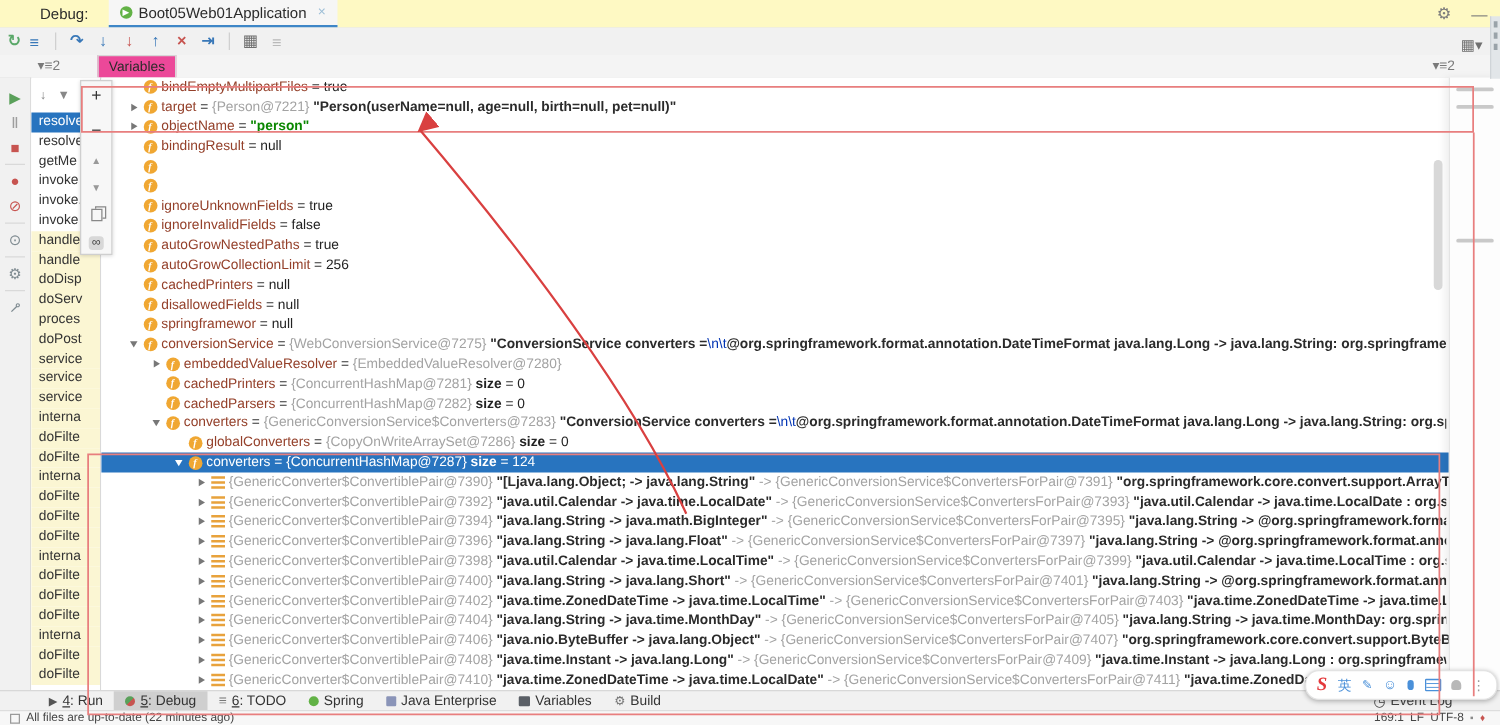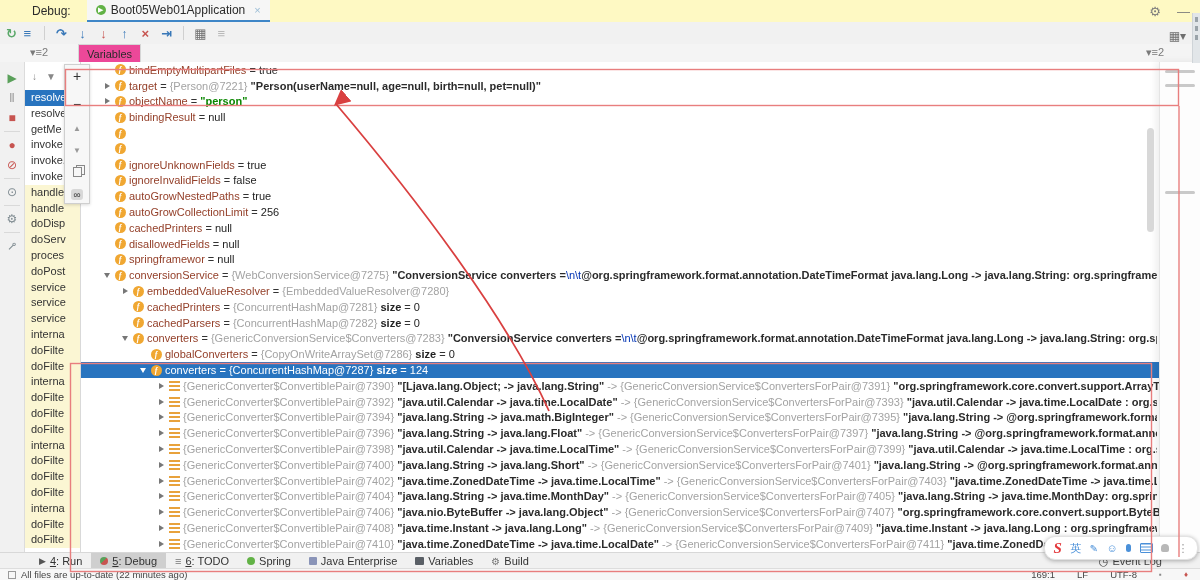--- a/index.html
+++ b/index.html
@@ -89,21 +89,21 @@
   .bic-debug{width:8px;height:8px;border-radius:50%;background:linear-gradient(135deg,#5aa05a 50%,#c75450 50%)}
   .bic-todo{color:#777;font-weight:bold}
   .bic-spring{width:8px;height:8px;border-radius:50%;background:#62b246}
   .bic-javaee{width:8px;height:8px;background:#8a94b8;border-radius:1px}
   .bic-terminal{width:9px;height:8px;background:#5a5f66;border-radius:1px}
   .bic-build{color:#777;font-size:10px}
   .eventlog{margin-left:auto;margin-right:38px;display:flex;align-items:center;gap:4px;color:#444}
   .statusbar{position:absolute;left:0;right:0;bottom:0;height:11px;background:#f7f7f7;border-top:1px solid #ddd;
              display:flex;align-items:center;font-size:9.5px;color:#454545;padding:0 8px}
   .sq{width:6px;height:6px;border:1px solid #9a9a9a;margin-right:5px}
-  .st-right{margin-left:auto;display:flex;align-items:center;gap:22px;margin-right:4px}
+  .st-right{margin-left:auto;display:flex;align-items:center;gap:5px;margin-right:4px}
   .st-right .mut{color:#8a8a8a;font-size:8px}
   
   .ime{position:absolute;right:2px;bottom:20px;width:152px;height:22px;background:#fff;border:1px solid #e3e3e3;
        border-radius:11px;box-shadow:0 1px 4px rgba(0,0,0,.3);display:flex;align-items:center;
        justify-content:space-evenly;z-index:8;font-size:11px}
   .ime .slogo{color:#e4393c;font-weight:bold;font-size:15px;font-family:"Liberation Serif",serif;font-style:italic}
   .ime .blue{color:#4a90d9}
   .ime .mic{width:5px;height:8px;background:#4a90d9;border-radius:3px}
   .ime .kbd{width:11px;height:8px;border:1px solid #4a90d9;border-radius:1px;
             background:linear-gradient(#4a90d9 1px,transparent 1px) 0 2.5px/3px 3px}

